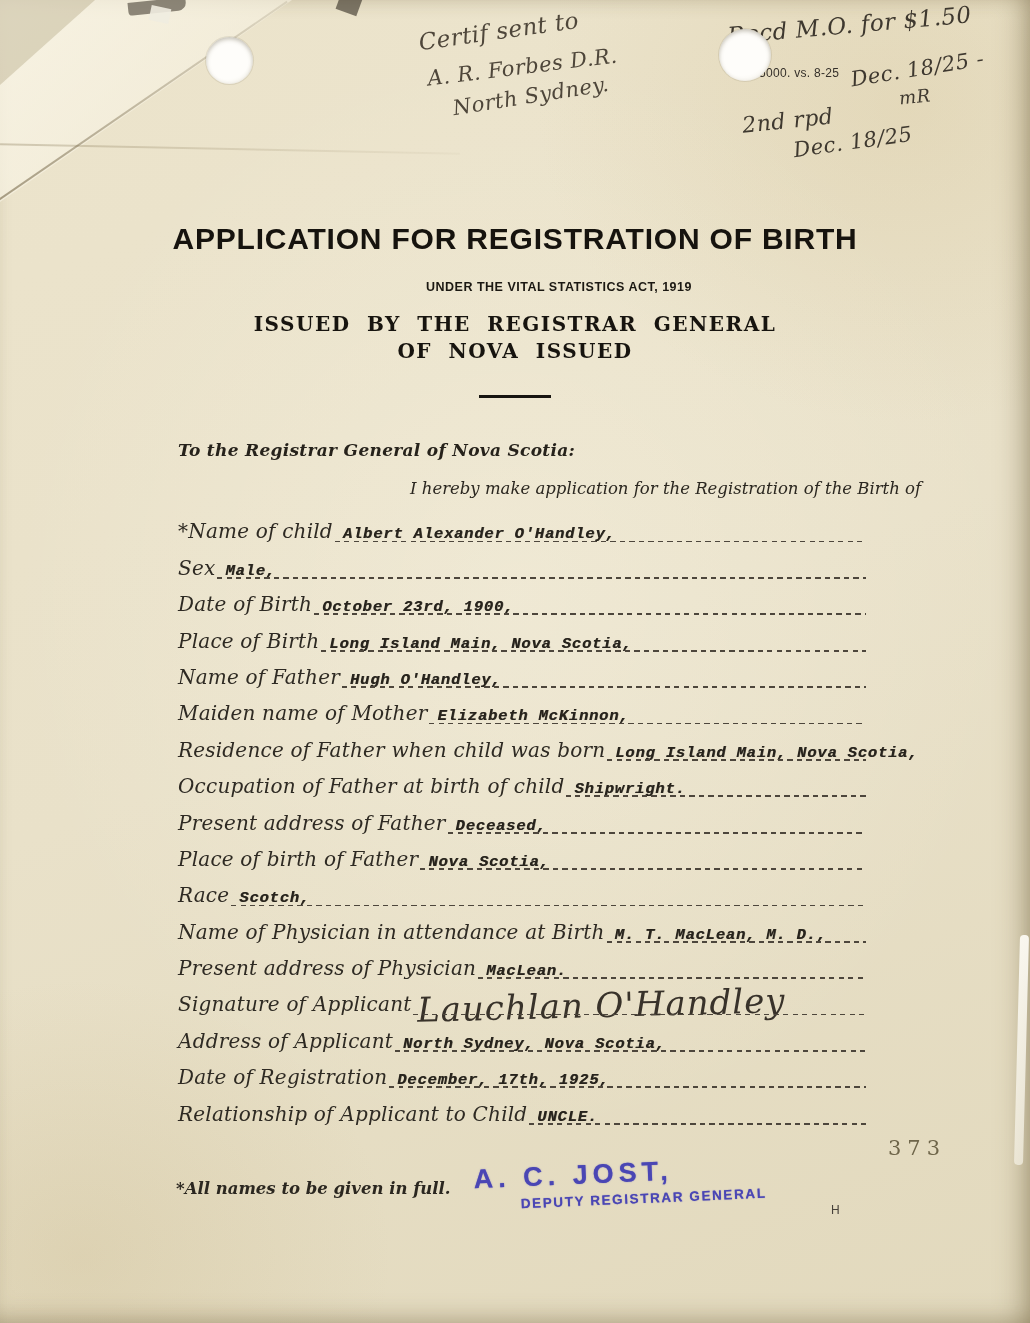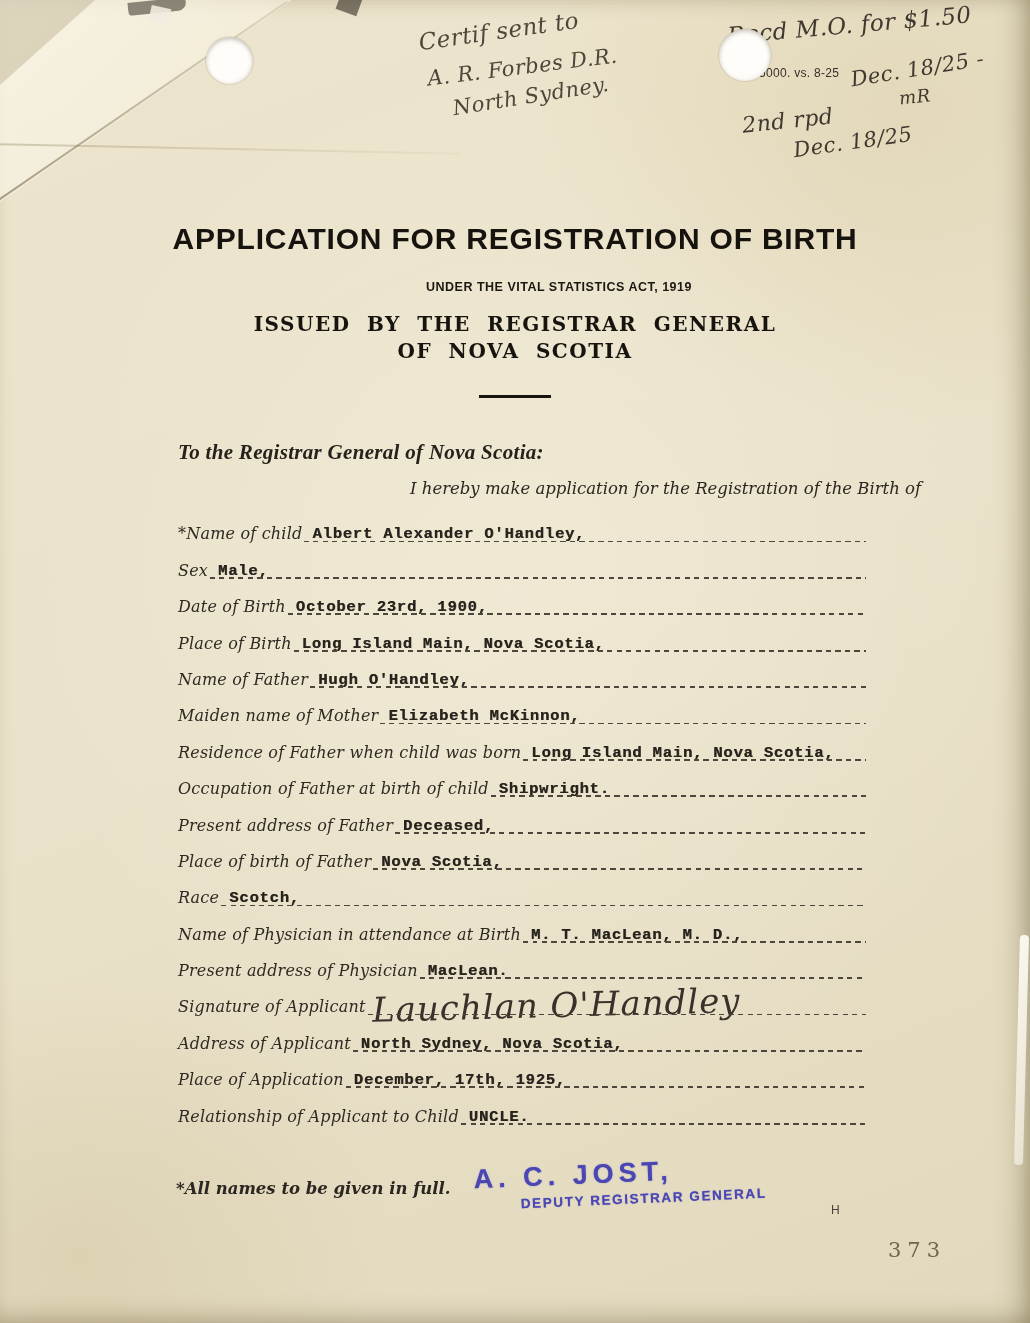--- a/index.html
+++ b/index.html
@@ -52,42 +52,42 @@
   
   .title{position:absolute;top:222px;left:0;width:100%;text-align:center;
     font-family:"Liberation Sans",sans-serif;font-weight:700;font-size:30px;letter-spacing:0.8px;color:#16130e;}
   .subtitle{position:absolute;top:280px;left:0;width:100%;text-align:center;
     font-family:"Liberation Sans",sans-serif;font-weight:700;font-size:12.5px;letter-spacing:0.5px;color:#1b1812;margin-left:44px;}
   .issued{position:absolute;left:0;width:100%;text-align:center;
     font-family:"DejaVu Serif",serif;font-weight:700;font-size:20px;letter-spacing:1.5px;word-spacing:8px;color:#17140f;}
   .issued1{top:312px;}
   .issued2{top:339px;}
   .rule{position:absolute;top:395px;left:479px;width:72px;height:2.5px;background:#17140f;}
-  .salutation{position:absolute;left:178px;top:440px;font-style:italic;font-weight:700;font-size:21px;color:#26221b;letter-spacing:0.3px;font-family:Liberation Serif, serif;}
+  .salutation{position:absolute;left:178px;top:440px;font-style:italic;font-weight:700;font-size:17px;color:#26221b;letter-spacing:0.3px;}
   .intro{position:absolute;left:410px;top:479px;font-style:italic;font-size:16.5px;color:#2b2720;}
   
   .fields{position:absolute;left:178px;top:512px;width:688px;}
   .row{height:36.4px;display:flex;align-items:flex-end;}
-  .lbl{font-style:italic;font-size:16px;color:#2e2a23;padding-bottom:5px;white-space:nowrap;letter-spacing:0.2px;}
+  .lbl{font-style:italic;font-size:20px;color:#2e2a23;padding-bottom:5px;white-space:nowrap;letter-spacing:0.2px;}
   .lineseg{flex:1;position:relative;height:100%;}
   .lineseg::after{content:"";position:absolute;left:2px;right:0;bottom:6px;height:1.8px;
     background:repeating-linear-gradient(90deg,#4d463c 0 5px,transparent 5px 9.5px);}
   .val{position:absolute;left:10px;bottom:5px;font-family:"Liberation Mono",monospace;font-weight:700;
-    font-size:15.5px;letter-spacing:0.8px;color:#27231c;white-space:nowrap;text-shadow:0.5px 0 0 rgba(39,35,28,0.7);}
+    font-size:15.5px;letter-spacing:0.8px;color:#27231c;white-space:nowrap;text-shadow:0.5px 0 0 rgba(39,35,28,0.7);font-style:italic;}
   .val.sig{font-family:"DejaVu Serif",serif;font-style:italic;font-weight:400;font-size:34px;
     letter-spacing:1px;color:#38322a;bottom:-4px;left:6px;transform:rotate(-1.5deg);text-shadow:none;}
   
   .footnote{position:absolute;left:176px;top:1179px;font-style:italic;font-size:16.5px;color:#2b2720;font-weight:bold;}
   .stamp{position:absolute;left:474px;top:1158px;transform:rotate(-2.5deg);color:#4a46b4;}
   .stamp-l1{font-family:"Liberation Sans",sans-serif;font-weight:700;font-size:27px;letter-spacing:5px;
     text-shadow:0 0 1.2px rgba(74,70,180,0.75);}
   .stamp-l2{font-family:"Liberation Sans",sans-serif;font-weight:700;font-size:13.5px;letter-spacing:1.6px;
     margin:3px 0 0 46px;text-shadow:0 0 1px rgba(74,70,180,0.7);}
   .page-letter{position:absolute;left:831px;top:1203px;font-family:"Liberation Sans",sans-serif;font-size:12px;color:#46413a;}
-  .page-number{position:absolute;left:888px;top:1238px;font-size:21px;letter-spacing:6px;color:#6e6549;}
+  .page-number{position:absolute;left:888px;top:1136px;font-size:21px;letter-spacing:6px;color:#6e6549;}
 </style>
 </head>
 <body>
 
 <div class="page">
 
   <div class="torn-light"></div>
   <div class="torn-line"></div>
   <div class="corner-shade"></div>
   <div class="tear-mark1"></div>
@@ -105,21 +105,21 @@
   <div class="hand n7">2nd rpd</div>
   <div class="hand n8">Dec. 18/25</div>
   <div class="form-number">5000. vs. 8-25</div>
 
   <div class="hole hole-left"></div>
   <div class="hole hole-right"></div>
 
   <div class="title">APPLICATION FOR REGISTRATION OF BIRTH</div>
   <div class="subtitle">UNDER THE VITAL STATISTICS ACT, 1919</div>
   <div class="issued issued1">ISSUED BY THE REGISTRAR GENERAL</div>
-  <div class="issued issued2">OF NOVA SCOTIA</div>
+  <div class="issued issued2">OF NOVA ISSUED</div>
   <div class="rule"></div>
 
   <div class="salutation">To the Registrar General of Nova Scotia:</div>
   <div class="intro">I hereby make application for the Registration of the Birth of</div>
 
   <div class="fields">
     <div class="row">
       <span class="lbl">*Name of child</span>
       <span class="lineseg">
           <span class="val">Albert Alexander O'Handley,</span>
@@ -203,21 +203,21 @@
           <span class="val sig">Lauchlan O'Handley</span>
         </span>
     </div>
     <div class="row">
       <span class="lbl">Address of Applicant</span>
       <span class="lineseg">
           <span class="val">North Sydney, Nova Scotia,</span>
         </span>
     </div>
     <div class="row">
-      <span class="lbl">Place of Application</span>
+      <span class="lbl">Date of Registration</span>
       <span class="lineseg">
           <span class="val">December, 17th, 1925,</span>
         </span>
     </div>
     <div class="row">
       <span class="lbl">Relationship of Applicant to Child</span>
       <span class="lineseg">
           <span class="val">UNCLE.</span>
         </span>
     </div>

